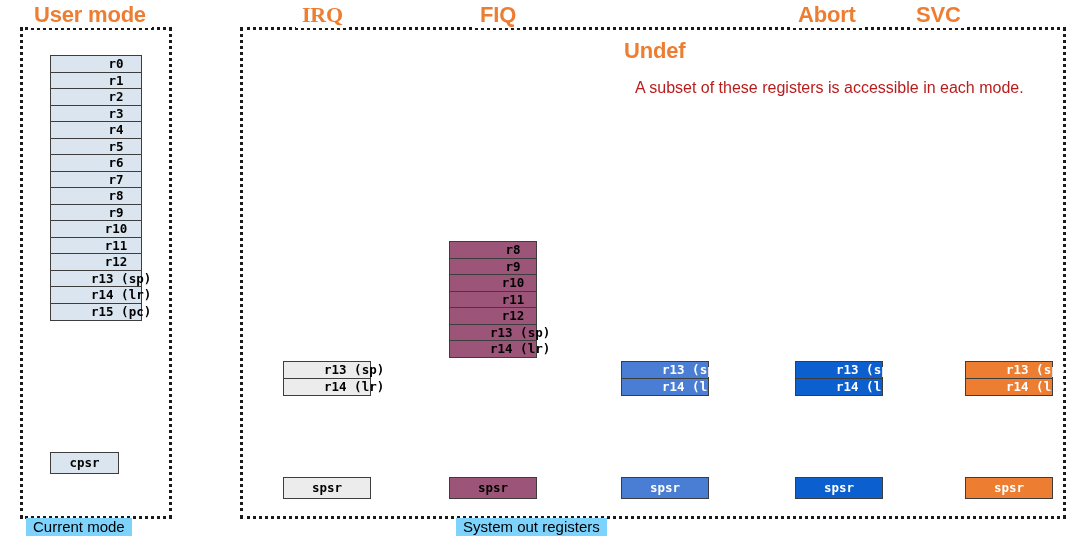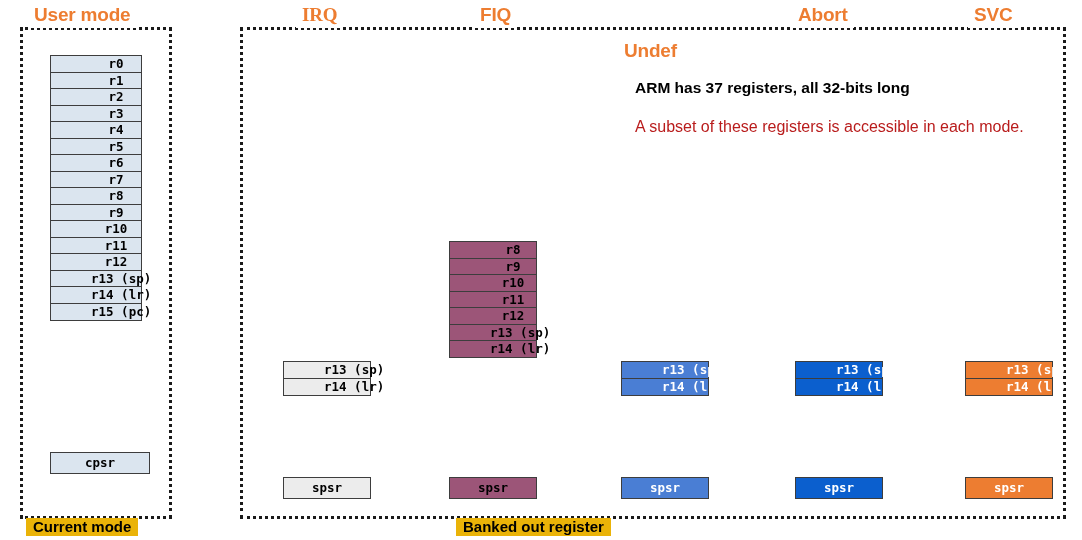--- a/index.html
+++ b/index.html
@@ -26,33 +26,33 @@
     background: transparent;
   }
   #user-panel  { left: 20px;  top: 27px;  width: 152px; height: 492px; }
   #banked-panel{ left: 240px; top: 27px;  width: 826px; height: 492px; }
 
   
   .mode-title {
     position: absolute;
     color: #ED7D31;
     font-weight: bold;
-    font-size: 19px;
+    font-size: 22px;
     letter-spacing: -0.2px;
     white-space: nowrap;
     background: #ffffff;
     padding: 0 6px;
     line-height: 26px;
   }
   #title-user  { left: 28px;  top: 2px; }
   #title-irq   { left: 296px; top: 2px; font-family: Liberation Serif, serif; }
   #title-fiq   { left: 474px; top: 2px; }
   #title-undef { left: 618px; top: 2px; margin-top: 36px; }
   #title-abort { left: 792px; top: 2px; text-align: center; }
-  #title-svc   { left: 968px; top: 2px; }
+  #title-svc   { left: 910px; top: 2px; }
 
   
   .regcol {
     position: absolute;
   }
   .reg {
     box-sizing: border-box;
     width: 100%;
     height: 18px;
     line-height: 15px;
@@ -105,24 +105,24 @@
   #info p.body {
     font-size: 16px;
     color: #b91c1c;
     margin: 0 0 17px 0;
     line-height: 19px;
   }
 
   
   .caption {
     position: absolute;
-    font-weight: bold;
+    font-weight: normal;
     font-size: 15px;
     color: #000000;
-    background: #eab308;
+    background: #7dd3fc;
     padding: 0 7px;
     white-space: nowrap;
     line-height: 18px;
   }
   #caption-current { left: 26px;  top: 518px; }
   #caption-banked  { left: 456px; top: 518px; }
 </style>
 </head>
 <body>
 
@@ -132,21 +132,20 @@
   <div id="banked-panel" class="panel"></div>
 
   <div id="title-user" class="mode-title">User mode</div>
   <div id="title-irq" class="mode-title">IRQ</div>
   <div id="title-fiq" class="mode-title">FIQ</div>
   <div id="title-undef" class="mode-title">Undef</div>
   <div id="title-abort" class="mode-title">Abort</div>
   <div id="title-svc" class="mode-title">SVC</div>
 
   <div id="info">
-    <div class="headline">ARM has 37 registers, all 32-bits long</div>
     <p class="body">A subset of these registers is accessible in each mode.</p>
   </div>
 
   <div class="regcol" id="col-user" style="left:50px;  top:55px;  width:92px;">
       <div class="reg c-user">r0</div>
       <div class="reg c-user">r1</div>
       <div class="reg c-user">r2</div>
       <div class="reg c-user">r3</div>
       <div class="reg c-user">r4</div>
       <div class="reg c-user">r5</div>
@@ -180,23 +179,23 @@
     </div>
   <div class="regcol" id="col-abort" style="left:795px; top:361px; width:88px;">
       <div class="reg c-abort">r13 (sp)</div>
       <div class="reg c-abort">r14 (lr)</div>
     </div>
   <div class="regcol" id="col-svc" style="left:965px; top:361px; width:88px;">
       <div class="reg c-svc">r13 (sp)</div>
       <div class="reg c-svc">r14 (lr)</div>
     </div>
 
-  <div class="standalone c-user" id="sr-user" style="left:50px;  top:452px; width:100px;">cpsr</div>
+  <div class="standalone c-user" id="sr-user" style="left:50px;  top:452px; width:69px;">cpsr</div>
   <div class="standalone c-irq" id="sr-irq" style="left:283px; top:477px; width:88px;">spsr</div>
   <div class="standalone c-fiq" id="sr-fiq" style="left:449px; top:477px; width:88px;">spsr</div>
   <div class="standalone c-undef" id="sr-undef" style="left:621px; top:477px; width:88px;">spsr</div>
   <div class="standalone c-abort" id="sr-abort" style="left:795px; top:477px; width:88px;">spsr</div>
   <div class="standalone c-svc" id="sr-svc" style="left:965px; top:477px; width:88px;">spsr</div>
 
   <div id="caption-current" class="caption">Current mode</div>
-  <div id="caption-banked" class="caption">Banked out register</div>
+  <div id="caption-banked" class="caption">System out registers</div>
 
 </div>
 
 </body></html>

